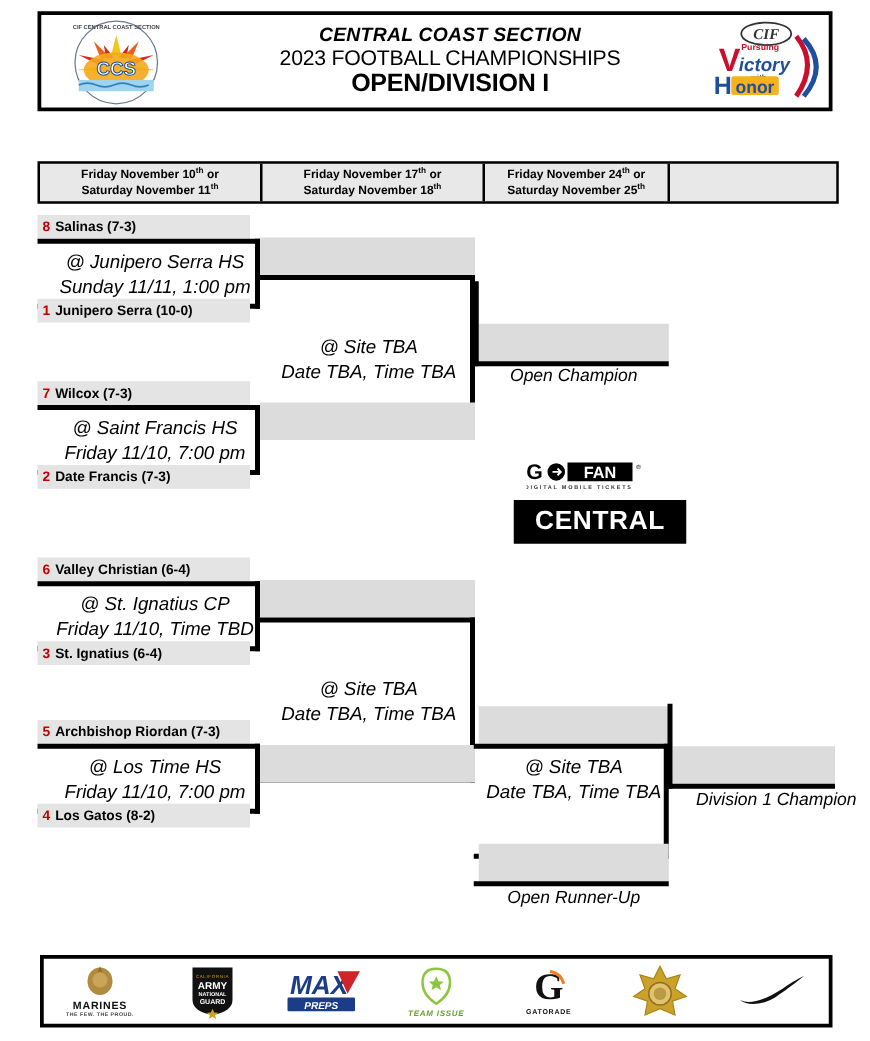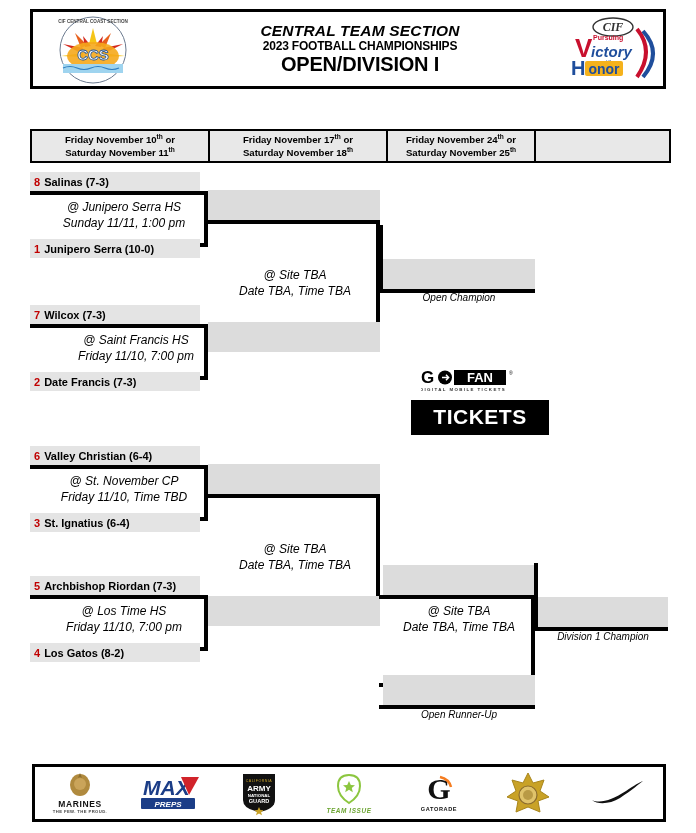--- a/index.html
+++ b/index.html
@@ -27,21 +27,21 @@
   }
   .banner-title {
     flex: 1 1 auto; text-align: center;
     line-height: 1.12;
   }
   .banner-title .ln1 {
     font-style: italic; font-weight: bold;
     font-size: 15.5px; letter-spacing: .2px; color: #000;
   }
   .banner-title .ln2 {
-    font-weight: bold; font-size: 12px; color: #000; letter-spacing: -.2px;
+    font-weight: normal; font-size: 17px; color: #000; letter-spacing: -.2px;
   }
   .banner-title .ln3 {
     font-weight: bold; font-size: 20px; color: #000; letter-spacing: -.2px;
   }
   .banner-logo-right {
     width: 104px; height: 74px; flex: 0 0 auto;
     display: flex; align-items: center; justify-content: center; text-align: center;
   }
 
   
@@ -94,29 +94,29 @@
     border-bottom: 4px solid #000;
     background: transparent;
   }
   
   .stub { position: absolute; background: #000; height: 4px; }
   .vstub { position: absolute; background: #000; width: 4px; }
 
   
   .ginfo {
     position: absolute;
-    font-style: italic; font-size: 12px; color: #000;
+    font-style: italic; font-size: 15px; color: #000;
     text-align: center; line-height: 1.3;
     white-space: nowrap;
   }
 
   
   .caption {
     position: absolute;
-    font-style: italic; font-size: 10px; color: #000;
+    font-style: italic; font-size: 14px; color: #000;
     text-align: center; white-space: nowrap;
   }
 
   
   .gofan-wrap { position: absolute; left: 404px; top: 368px; width: 152px; }
   .gofan-logo { width: 100%; display: flex; justify-content: center; }
   .buytix {
     margin-top: 6px;
     background: #000; color: #fff;
     font-weight: bold; font-size: 21px;
@@ -161,21 +161,21 @@
       <text x="60" y="46" font-family="Liberation Sans, sans-serif" font-size="15" font-weight="bold" fill="#ffffff" text-anchor="middle" stroke="#1e4f8f" stroke-width="0.8">CCS</text>
       <rect x="30" y="50" width="60" height="9" fill="#9fd4ef"></rect>
       <path d="M30 54 q7 -3 14 0 t14 0 t14 0 t14 0" stroke="#2f7fc1" stroke-width="1.2" fill="none"></path>
       <g font-family="Liberation Sans, sans-serif" font-size="4.6" font-weight="bold" fill="#444">
         <text x="60" y="9" text-anchor="middle">CIF CENTRAL COAST SECTION</text>
       </g>
     </svg>
   </div>
 
   <div class="banner-title">
-    <div class="ln1">CENTRAL TEAM SECTION</div>
+    <div class="ln1">CENTRAL COAST SECTION</div>
     <div class="ln2">2023 FOOTBALL CHAMPIONSHIPS</div>
     <div class="ln3">OPEN/DIVISION I</div>
   </div>
 
   <div class="banner-logo-right">
     <svg width="100" height="72" viewBox="0 0 100 72">
       <ellipse cx="52" cy="14" rx="20" ry="9" fill="none" stroke="#333" stroke-width="1.4"></ellipse>
       <text x="52" y="18" font-family="Liberation Serif, serif" font-size="12" font-weight="bold" fill="#333" text-anchor="middle" font-style="italic">CIF</text>
       <path d="M76 16 q18 22 0 48" stroke="#c8102e" stroke-width="4" fill="none"></path>
       <path d="M82 18 q20 22 0 46" stroke="#1f4e9c" stroke-width="4" fill="none"></path>
@@ -223,38 +223,38 @@
     <span class="tname">Junipero Serra</span>
     <span class="trec">(10-0)</span>
   </div>
 
   <div class="slot" style="left:30px; top:305px; width:170px; height:19px;">
     <span class="seed">7</span>
     <span class="tname">Wilcox</span>
     <span class="trec">(7-3)</span>
   </div>
   <div class="conn" style="left:30px; top:324px; width:178px; height:56px;"></div>
-  <div class="ginfo" style="left:52px; top:333px; width:168px;">
+  <div class="ginfo" style="left:40px; top:333px; width:168px;">
     <div>@ Saint Francis HS</div>
     <div>Friday 11/10, 7:00 pm</div>
   </div>
   <div class="slot" style="left:30px; top:372px; width:170px; height:19px;">
     <span class="seed">2</span>
     <span class="tname">Date Francis</span>
     <span class="trec">(7-3)</span>
   </div>
 
   <div class="slot" style="left:30px; top:446px; width:170px; height:19px;">
     <span class="seed">6</span>
     <span class="tname">Valley Christian</span>
     <span class="trec">(6-4)</span>
   </div>
   <div class="conn" style="left:30px; top:465px; width:178px; height:56px;"></div>
   <div class="ginfo" style="left:40px; top:474px; width:168px;">
-    <div>@ St. November CP</div>
+    <div>@ St. Ignatius CP</div>
     <div>Friday 11/10, Time TBD</div>
   </div>
   <div class="slot" style="left:30px; top:513px; width:170px; height:19px;">
     <span class="seed">3</span>
     <span class="tname">St. Ignatius</span>
     <span class="trec">(6-4)</span>
   </div>
 
   <div class="slot" style="left:30px; top:576px; width:170px; height:19px;">
     <span class="seed">5</span>
@@ -298,76 +298,76 @@
   <div class="ginfo" style="left:388px; top:604px; width:142px;">
     <div>@ Site TBA</div>
     <div>Date TBA, Time TBA</div>
   </div>
   <div class="eslot" style="left:383px; top:675px; width:152px; height:30px;"></div>
   <div class="stub" style="left:379px; top:705px; width:156px;"></div>
   <div class="caption" style="left:383px; top:709px; width:152px;">Open Runner-Up</div>
 
   <div class="eslot" style="left:538px; top:597px; width:130px; height:30px;"></div>
   <div class="stub" style="left:534px; top:627px; width:134px;"></div>
-  <div class="caption" style="left:538px; top:631px; width:130px;">Division 1 Champion</div>
+  <div class="caption" style="left:556px; top:631px; width:130px;">Division 1 Champion</div>
   <div class="vstub" style="left:534px; top:563px; height:68px;"></div>
 
 </div>
 
 <div class="gofan-wrap">
   <div class="gofan-logo">
     <svg width="118" height="26" viewBox="0 0 118 26">
       <text x="0" y="15" font-family="Liberation Sans, sans-serif" font-size="17" font-weight="bold" fill="#000" letter-spacing="-0.5">G</text>
       <circle cx="24" cy="9.5" r="7" fill="#000"></circle>
       <path d="M21 9.5 h6 M25 6.8 l2.6 2.7 l-2.6 2.7" stroke="#fff" stroke-width="1.5" fill="none"></path>
       <rect x="33" y="2" width="52" height="15" fill="#000"></rect>
       <text x="59" y="14" font-family="Liberation Sans, sans-serif" font-size="13" font-weight="bold" fill="#fff" text-anchor="middle">FAN</text>
       <text x="88" y="7" font-family="Liberation Sans, sans-serif" font-size="5" fill="#000">®</text>
       <text x="42" y="23" font-family="Liberation Sans, sans-serif" font-size="4.4" font-weight="bold" fill="#333" text-anchor="middle" letter-spacing="1.4">DIGITAL MOBILE TICKETS</text>
     </svg>
   </div>
   <div class="buytix">
-    <div>TICKETS</div>
+    <div>CENTRAL</div>
   </div>
 </div>
 
 <div class="sponsors">
 
   <div class="sp">
     <svg width="62" height="46" viewBox="0 0 62 46">
       <ellipse cx="31" cy="15" rx="10" ry="11" fill="#b08a3e"></ellipse>
       <circle cx="31" cy="14" r="6" fill="#caa45a"></circle>
       <path d="M31 3 l2 5 l-2 -1 l-2 1 z" fill="#8c6d2f"></path>
       <text x="31" y="37" font-family="Liberation Sans, sans-serif" font-size="8.5" font-weight="bold" fill="#111" text-anchor="middle" letter-spacing="0.6">MARINES</text>
       <text x="31" y="43" font-family="Liberation Sans, sans-serif" font-size="4.2" font-weight="bold" fill="#444" text-anchor="middle" letter-spacing="0.4">THE FEW. THE PROUD.</text>
     </svg>
   </div>
 
-
-  <div class="sp">
-    <svg width="66" height="40" viewBox="0 0 66 40">
-      <text x="6" y="22" font-family="Liberation Sans, sans-serif" font-size="21" font-weight="bold" fill="#1b3d87" font-style="italic">MAX</text>
-      <rect x="4" y="25" width="54" height="11" fill="#1b3d87" rx="1"></rect>
-      <text x="31" y="34" font-family="Liberation Sans, sans-serif" font-size="8" font-weight="bold" fill="#fff" text-anchor="middle" font-style="italic">PREPS</text>
-      <path d="M44 4 L62 4 L52 22 Z" fill="#d1232a"></path>
-    </svg>
-  </div>
 
   <div class="sp">
     <svg width="48" height="46" viewBox="0 0 48 46">
       <path d="M8 4 h32 v26 q0 9 -16 12 q-16 -3 -16 -12 z" fill="#111"></path>
       <text x="24" y="12" font-family="Liberation Sans, sans-serif" font-size="3.6" fill="#c9a227" text-anchor="middle" letter-spacing="0.5">CALIFORNIA</text>
       <text x="24" y="21" font-family="Liberation Sans, sans-serif" font-size="8" font-weight="bold" fill="#fff" text-anchor="middle">ARMY</text>
       <text x="24" y="27" font-family="Liberation Sans, sans-serif" font-size="4.4" font-weight="bold" fill="#fff" text-anchor="middle">NATIONAL</text>
       <text x="24" y="33" font-family="Liberation Sans, sans-serif" font-size="5.6" font-weight="bold" fill="#fff" text-anchor="middle">GUARD</text>
       <path d="M24 37 l1.4 3 l3.2 .2 l-2.5 2 l.9 3 l-3 -1.8 l-3 1.8 l.9 -3 l-2.5 -2 l3.2 -.2 z" fill="#c9a227"></path>
     </svg>
   </div>
 
   <div class="sp">
+    <svg width="66" height="40" viewBox="0 0 66 40">
+      <text x="6" y="22" font-family="Liberation Sans, sans-serif" font-size="21" font-weight="bold" fill="#1b3d87" font-style="italic">MAX</text>
+      <rect x="4" y="25" width="54" height="11" fill="#1b3d87" rx="1"></rect>
+      <text x="31" y="34" font-family="Liberation Sans, sans-serif" font-size="8" font-weight="bold" fill="#fff" text-anchor="middle" font-style="italic">PREPS</text>
+      <path d="M44 4 L62 4 L52 22 Z" fill="#d1232a"></path>
+    </svg>
+  </div>
+
+  <div class="sp">
     <svg width="58" height="44" viewBox="0 0 58 44">
       <path d="M29 4 q11 0 11 11 q0 10 -11 17 q-11 -7 -11 -17 q0 -11 11 -11 z" fill="none" stroke="#8cc63f" stroke-width="2"></path>
       <path d="M29 10 l1.8 4 l4.2 .3 l-3.2 2.7 l1 4.2 l-3.8 -2.4 l-3.8 2.4 l1 -4.2 l-3.2 -2.7 l4.2 -.3 z" fill="#8cc63f"></path>
       <text x="29" y="42" font-family="Liberation Sans, sans-serif" font-size="6.4" font-weight="bold" fill="#6aa32f" text-anchor="middle" font-style="italic" letter-spacing="0.6">TEAM ISSUE</text>
     </svg>
   </div>
 
   <div class="sp">
     <svg width="46" height="44" viewBox="0 0 46 44">
       <text x="23" y="28" font-family="Liberation Serif, serif" font-size="30" font-weight="bold" fill="#111" text-anchor="middle">G</text>

